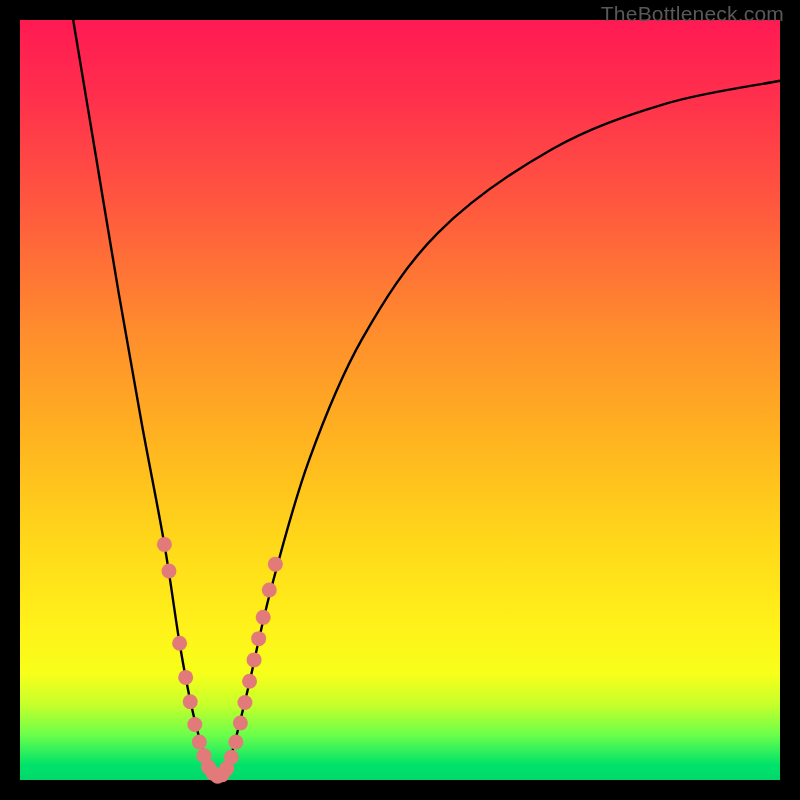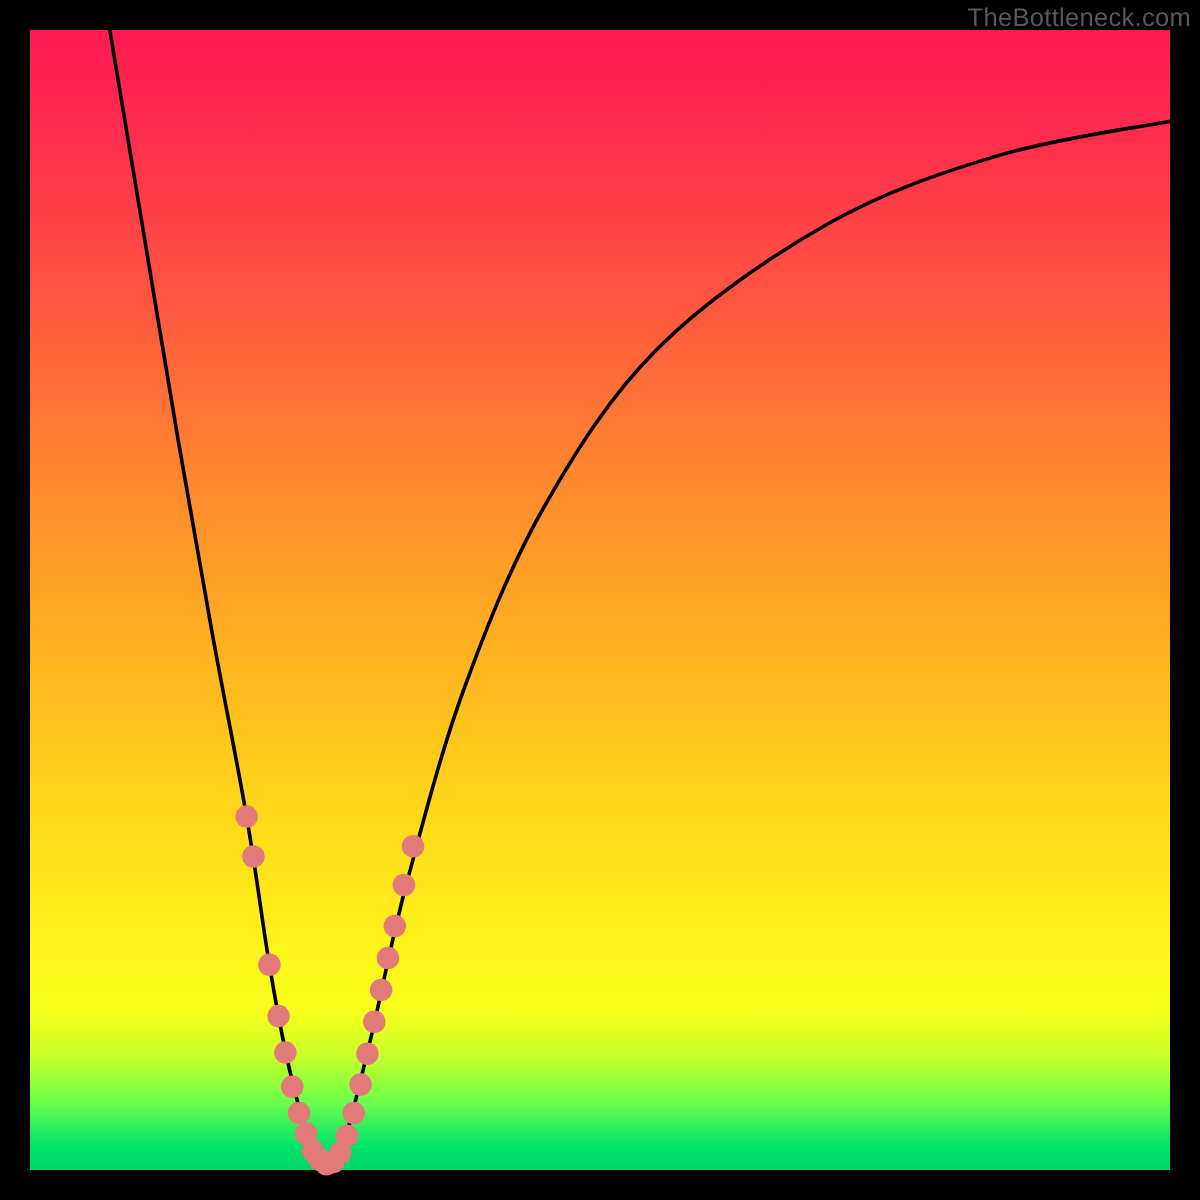--- a/index.html
+++ b/index.html
@@ -28,23 +28,23 @@
       #f7ff1a 86%,
       #c8ff2a 90%,
       #6dff4a 94%,
       #00e26b 98%,
       #00d86a 100%
     );
   }
   .watermark {
     position: absolute;
     top: 2px;
-    right: 6px;
+    right: 16px;
     color: #595959;
-    font-size: 17px;
+    font-size: 21px;
     font-weight: 500;
     letter-spacing: 0.2px;
     z-index: 10;
   }
   svg.curve {
     position: absolute;
     left: 20px;
     top: 20px;
     width: 760px;
     height: 760px;

